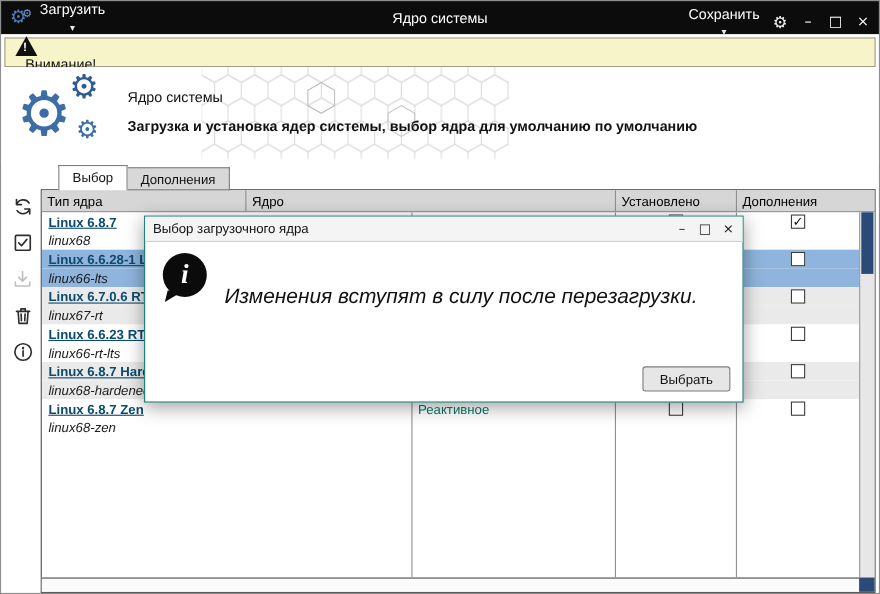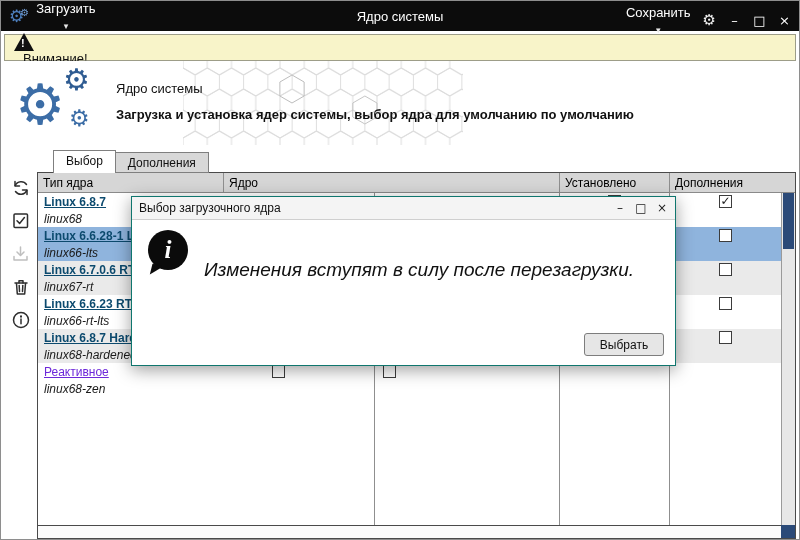--- a/index.html
+++ b/index.html
@@ -59,21 +59,21 @@
   .tbody { position:absolute; left:0; top:20px; width:743px; height:332px; overflow:hidden; }
   .trow { display:flex; height:17px; align-items:center; cursor:default; }
   .w   { background:#ffffff; }
   .g   { background:#eaeaea; }
   .sel { background:#8fb4dd; }
   .td { height:100%; display:flex; align-items:center; overflow:hidden; white-space:nowrap; }
   .td.c1, .td.c2 { padding-left:6px; }
   .td.c3, .td.c4 { justify-content:center; padding-left:0; }
   .klink { color:#0c4a6e; font-weight:bold; text-decoration:underline; font-size:12px; cursor:pointer; }
   .pkg { font-style:italic; color:#1a1a1a; font-size:12px; }
-  .ktype { color:#6d28d9; font-size:12px;text-decoration:underline; }
+  .ktype { color:#0f766e; font-size:12px; }
   .cb { width:13px; height:13px; background:#fff; border:1px solid #3c3c3c; position:relative; display:inline-block; cursor:pointer; }
   .cb.checked::after { content:"✓"; font-family:"DejaVu Sans",sans-serif; position:absolute; left:1px; top:-2px; font-size:12px; font-weight:bold; color:#151515; }
   .colsep { position:absolute; top:0; bottom:0; width:1px; background:#8f8f8f; }
   .vscroll { position:absolute; right:0; top:20px; width:14px; height:332px; background:#e7e7e7; border-left:1px solid #9a9a9a; }
   .vthumb { position:absolute; left:1px; right:1px; top:0; height:56px; background:#2b4a78; }
   .hscroll { position:absolute; left:0; bottom:0; width:743px; height:13px; background:#fbfbfb; border-top:1px solid #4a4a4a; }
   .scroll-corner { position:absolute; right:0; bottom:0; width:14px; height:13px; background:#2b4a78; }
 
   
   .dialog { position:absolute; left:130px; top:195px; width:545px; height:170px; background:#fff; border:1px solid #0f766e; box-shadow:0 4px 16px rgba(0,0,0,.38); z-index:30; }
@@ -292,20 +292,23 @@
             <span class="cb"></span>
           </div>
       </div>
       <div class="trow g">
         <div class="td c1">
             <span class="pkg">linux68-hardened</span>
           </div>
       </div>
 
       <div class="trow w">
+        <div class="td c1">
+            <a class="klink">Linux 6.8.7 Zen</a>
+          </div>
         <div class="td c2">
             <span class="ktype">Реактивное</span>
           </div>
         <div class="td c3">
             <span class="cb"></span>
           </div>
         <div class="td c4">
             <span class="cb"></span>
           </div>
       </div>

